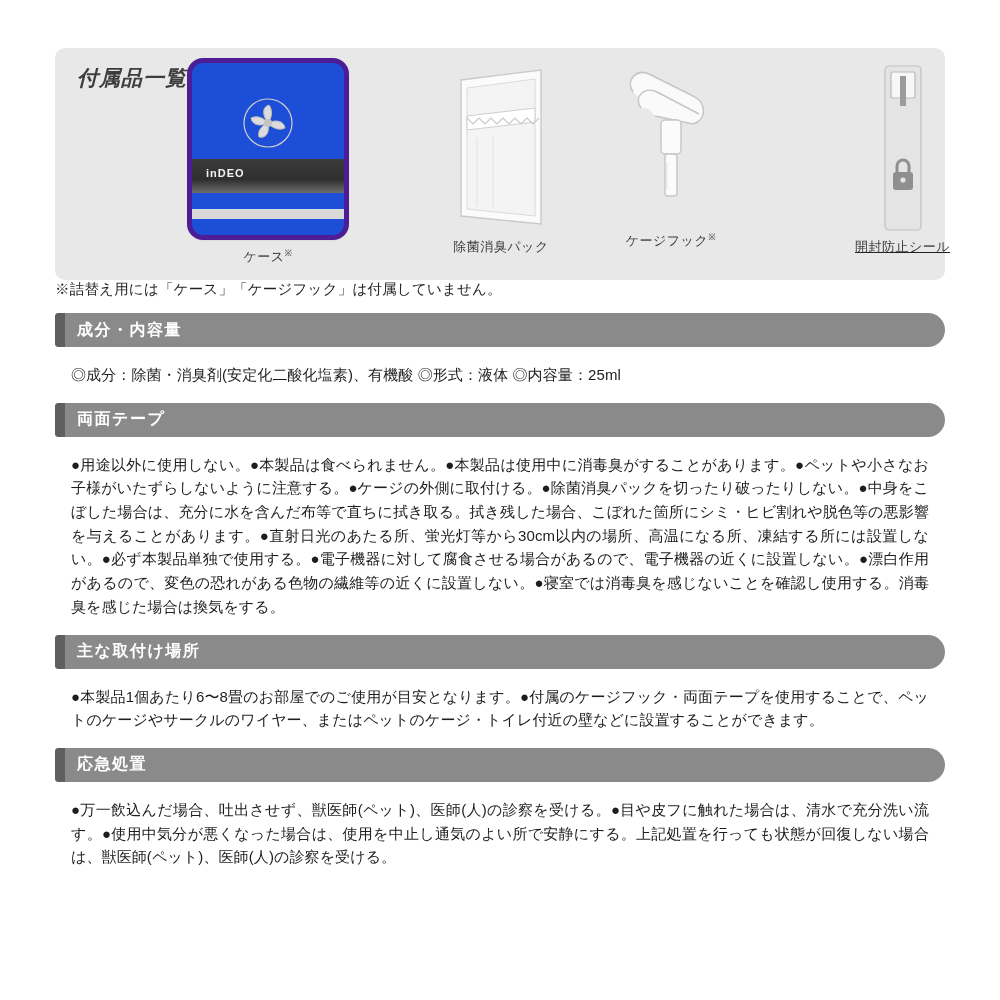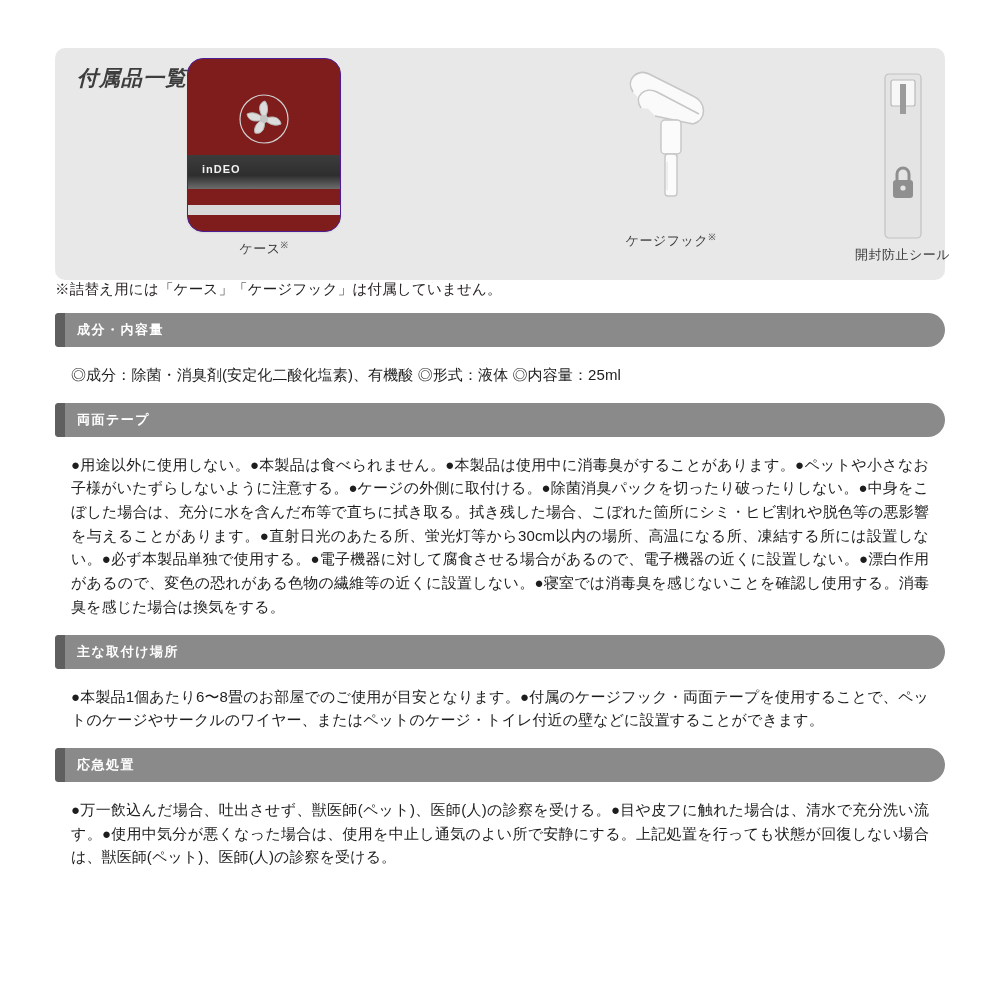--- a/index.html
+++ b/index.html
@@ -60,22 +60,22 @@
   .acc-caption sup {
     font-size: 9px;
     vertical-align: super;
   }
 
   
   .item-case { left: 132px; top: 10px; }
   .case-art {
     width: 152px;
     height: 172px;
-    background: #7f1d1d;
-    border: 1px solid #4c1d95;
+    background: #1d4ed8;
+    border: 5px solid #4c1d95;
     border-radius: 16px;
     position: relative;
     overflow: hidden;
     margin: 0 auto 6px auto;
     box-shadow: 0 1px 2px rgba(0,0,0,0.06);
   }
   .case-fan {
     position: absolute;
     left: 50%;
     top: 34px;
@@ -130,21 +130,21 @@
   
   .item-tape { left: 690px; top: 126px; }
   .tape-art {
     width: 90px;
     height: 50px;
     margin: 0 auto 6px auto;
     position: relative;
   }
 
   
-  .item-seal { left: 800px; top: 24px; }
+  .item-seal { left: 800px; top: 16px; text-decoration: underline; }
   .seal-art {
     width: 44px;
     height: 168px;
     margin: 0 auto 6px auto;
     position: relative;
   }
 
   .footnote {
     font-size: 14.5px;
     letter-spacing: 0.2px;
@@ -165,21 +165,21 @@
   }
   .section-head .bar {
     width: 10px;
     height: 34px;
     background: #5f5f5f;
     border-radius: 4px 0 0 4px;
     flex: 0 0 auto;
   }
   .section-head .title {
     color: #ffffff;
-    font-size: 13px;
+    font-size: 16px;
     font-weight: bold;
     letter-spacing: 1.5px;
     padding-left: 12px;
   }
   .section-body {
     margin-top: 7px;
     font-size: 15px;
     line-height: 1.58;
     letter-spacing: 0.1px;
     text-align: justify;
@@ -207,20 +207,33 @@
             <path d="M26 26 C18 30, 10 28, 9 21 C15 18, 22 21, 26 26 Z" fill="#dcdcdc" stroke="#b8b8b8" stroke-width="1"></path>
             <circle cx="26" cy="26" r="4" fill="#c4c4c4"></circle>
           </svg>
           <div class="case-band"></div>
           <div class="case-logo">inDEO</div>
           <div class="case-bottomline"></div>
         </div>
         <div class="acc-caption"><span>ケース</span><sup>※</sup></div>
       </div>
 
+      <div class="acc-item item-pack">
+        <div class="pack-art">
+          <svg viewBox="0 0 96 166" width="96" height="166">
+            <path d="M8 14 L88 4 L88 158 L8 150 Z" fill="#fbfbfb" stroke="#c9c9c9" stroke-width="1.4"></path>
+            <path d="M14 22 L82 13 L82 150 L14 143 Z" fill="#f4f4f4" stroke="#dadada" stroke-width="1"></path>
+            <path d="M14 50 L82 42 L82 56 L14 64 Z" fill="#ffffff" stroke="#cfcfcf" stroke-width="1"></path>
+            <path d="M14 52 l6 6 l6 -6 l6 6 l6 -6 l6 6 l6 -6 l6 6 l6 -6 l6 6 l6 -6 l6 6 l6 -6" fill="none" stroke="#c9c9c9" stroke-width="1.2"></path>
+            <line x1="24" y1="72" x2="24" y2="140" stroke="#e2e2e2" stroke-width="1"></line>
+            <line x1="40" y1="70" x2="40" y2="142" stroke="#e2e2e2" stroke-width="1"></line>
+          </svg>
+        </div>
+        <div class="acc-caption">除菌消臭パック</div>
+      </div>
 
       <div class="acc-item item-hook">
         <div class="hook-art">
           <svg viewBox="0 0 112 162" width="112" height="162">
             <path d="M18 30 C10 18, 22 6, 34 12 L78 34 C92 40, 92 58, 78 62 L40 54" fill="#fafafa" stroke="#c6c6c6" stroke-width="1.6"></path>
             <path d="M26 46 C18 34, 30 24, 42 30 L84 52" fill="#fafafa" stroke="#c6c6c6" stroke-width="1.6"></path>
             <rect x="46" y="58" width="20" height="34" rx="4" fill="#fbfbfb" stroke="#c6c6c6" stroke-width="1.4"></rect>
             <rect x="50" y="92" width="12" height="42" rx="3" fill="#fbfbfb" stroke="#c6c6c6" stroke-width="1.4"></rect>
             <line x1="52" y1="100" x2="52" y2="128" stroke="#e0e0e0" stroke-width="1"></line>
           </svg>

